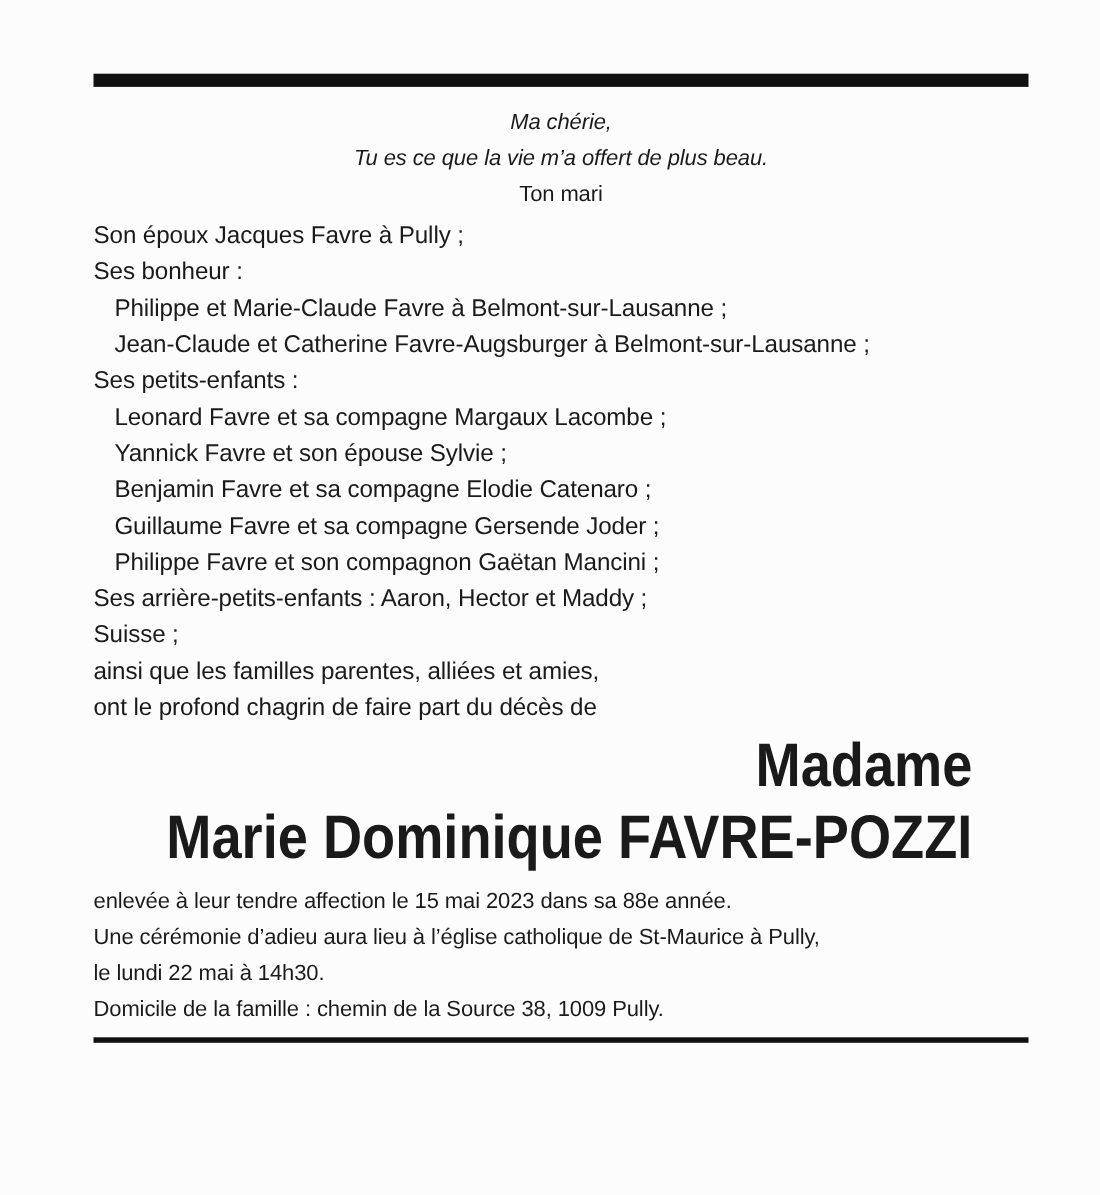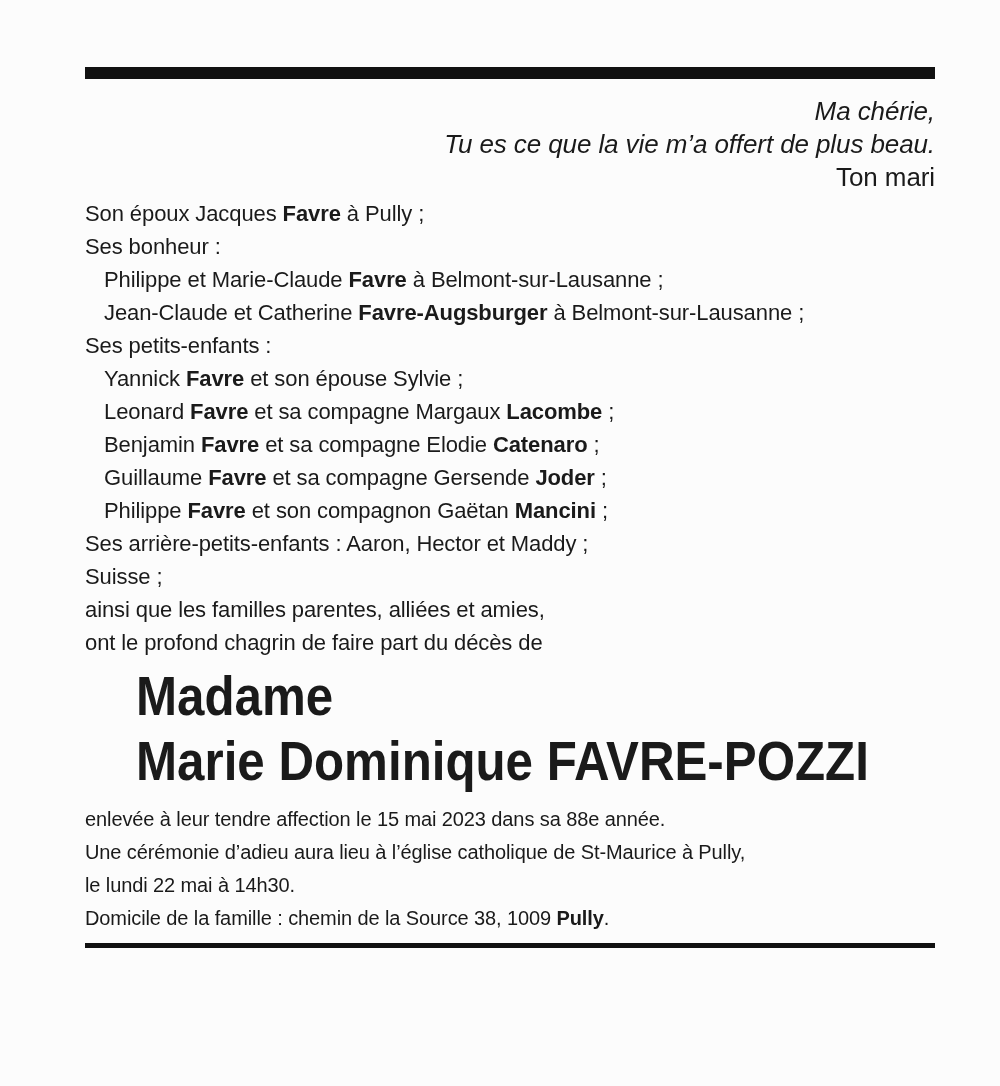--- a/index.html
+++ b/index.html
@@ -23,40 +23,40 @@
     width: 850px;
   }
   .rule {
     width: 100%;
   }
   .rule-top { height: 12px; }
   .rule-bottom { height: 5px; margin-top: 8px; }
 
   .dedication {
     margin-top: 16px;
-    text-align: right;
-    font-size: 26px;
+    text-align: center;
+    font-size: 20px;
     line-height: 33px;
     letter-spacing: -0.1px;
   }
   .dedication .line.italic { font-style: italic; }
 
   .family {
     margin-top: 3px;
     font-size: 22px;
     line-height: 33px;
     letter-spacing: -0.1px;
   }
   .line { white-space: nowrap; }
   .line.indent { padding-left: 19px; }
-  .line b { font-weight: bold; }
+  .line b { font-weight: normal; }
 
   .headline {
     margin-top: 4px;
-    text-align: left;
+    text-align: right;
     font-weight: bold;
     font-size: 56px;
     line-height: 65px;
   }
   .headline .hl-line {
     transform: scaleX(0.88);
     transform-origin: 50% 50%;
     white-space: nowrap;
   }
 
@@ -80,22 +80,22 @@
         <div class="line italic"><span>Tu es ce que la vie m’a offert de plus beau.</span></div>
         <div class="line"><span>Ton mari</span></div>
       </div>
 
     <div class="family">
         <div class="line"><span>Son époux Jacques </span><b>Favre</b><span> à Pully ;</span></div>
         <div class="line"><span>Ses bonheur :</span></div>
         <div class="line indent"><span>Philippe et Marie-Claude </span><b>Favre</b><span> à Belmont-sur-Lausanne ;</span></div>
         <div class="line indent"><span>Jean-Claude et Catherine </span><b>Favre-Augsburger</b><span> à Belmont-sur-Lausanne ;</span></div>
         <div class="line"><span>Ses petits-enfants :</span></div>
+        <div class="line indent"><span>Leonard </span><b>Favre</b><span> et sa compagne Margaux </span><b>Lacombe</b><span> ;</span></div>
         <div class="line indent"><span>Yannick </span><b>Favre</b><span> et son épouse Sylvie ;</span></div>
-        <div class="line indent"><span>Leonard </span><b>Favre</b><span> et sa compagne Margaux </span><b>Lacombe</b><span> ;</span></div>
         <div class="line indent"><span>Benjamin </span><b>Favre</b><span> et sa compagne Elodie </span><b>Catenaro</b><span> ;</span></div>
         <div class="line indent"><span>Guillaume </span><b>Favre</b><span> et sa compagne Gersende </span><b>Joder</b><span> ;</span></div>
         <div class="line indent"><span>Philippe </span><b>Favre</b><span> et son compagnon Gaëtan </span><b>Mancini</b><span> ;</span></div>
         <div class="line"><span>Ses arrière-petits-enfants : Aaron, Hector et Maddy ;</span></div>
         <div class="line"><span>Suisse ;</span></div>
         <div class="line"><span>ainsi que les familles parentes, alliées et amies,</span></div>
         <div class="line"><span>ont le profond chagrin de faire part du décès de</span></div>
       </div>
 
     <div class="headline">

